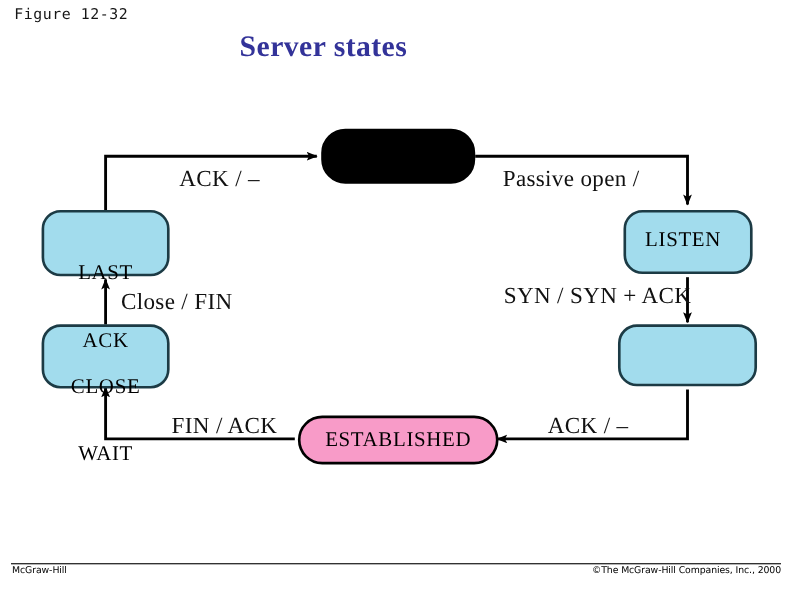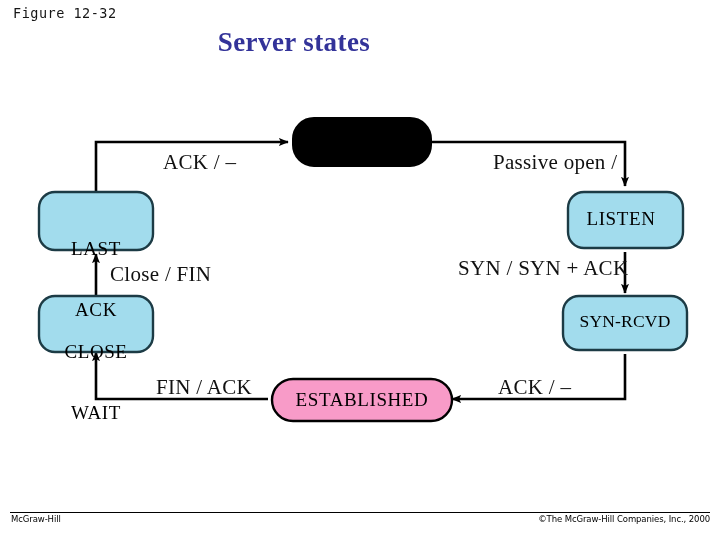--- a/index.html
+++ b/index.html
@@ -146,37 +146,36 @@
       <rect x="39" y="296" width="114" height="56" rx="16" ry="16" fill="#a2dced" stroke="#1c3b45" stroke-width="2.4"></rect>
 
       <rect x="39" y="192" width="114" height="58" rx="16" ry="16" fill="#a2dced" stroke="#1c3b45" stroke-width="2.4"></rect>
     </svg>
   </div>
 
   <div class="node-label light" style="left:293px; top:131px; width:138px;">CLOSED</div>
 
   <div class="node-label" style="left:572px; top:209px; width:98px;text-align:center;">LISTEN</div>
 
-  <div class="node-label small" style="left:561px; top:312px; width:128px;">SYN-RCVD</div>
 
   <div class="node-label" style="left:272px; top:390px; width:180px;">ESTABLISHED</div>
 
   <div class="node-label" style="left:39px; top:302px; width:114px;">
     <div>CLOSE</div>
     <div>WAIT</div>
   </div>
 
   <div class="node-label" style="left:39px; top:199px; width:114px;">
     <div>LAST</div>
     <div>ACK</div>
   </div>
 
   <div class="edge-label" style="left:163px; top:150px;">ACK / –</div>
 
-  <div class="edge-label" style="left:457px; top:150px;margin-left:36px;">Passive open /</div>
+  <div class="edge-label" style="left:457px; top:150px;">Passive open /</div>
 
   <div class="edge-label" style="left:110px; top:262px;">Close / FIN</div>
 
   <div class="edge-label" style="left:458px; top:256px;">SYN / SYN + ACK</div>
 
   <div class="edge-label" style="left:156px; top:375px;">FIN / ACK</div>
 
   <div class="edge-label" style="left:498px; top:375px;">ACK / –</div>
 
   <div id="footer-rule"></div>

